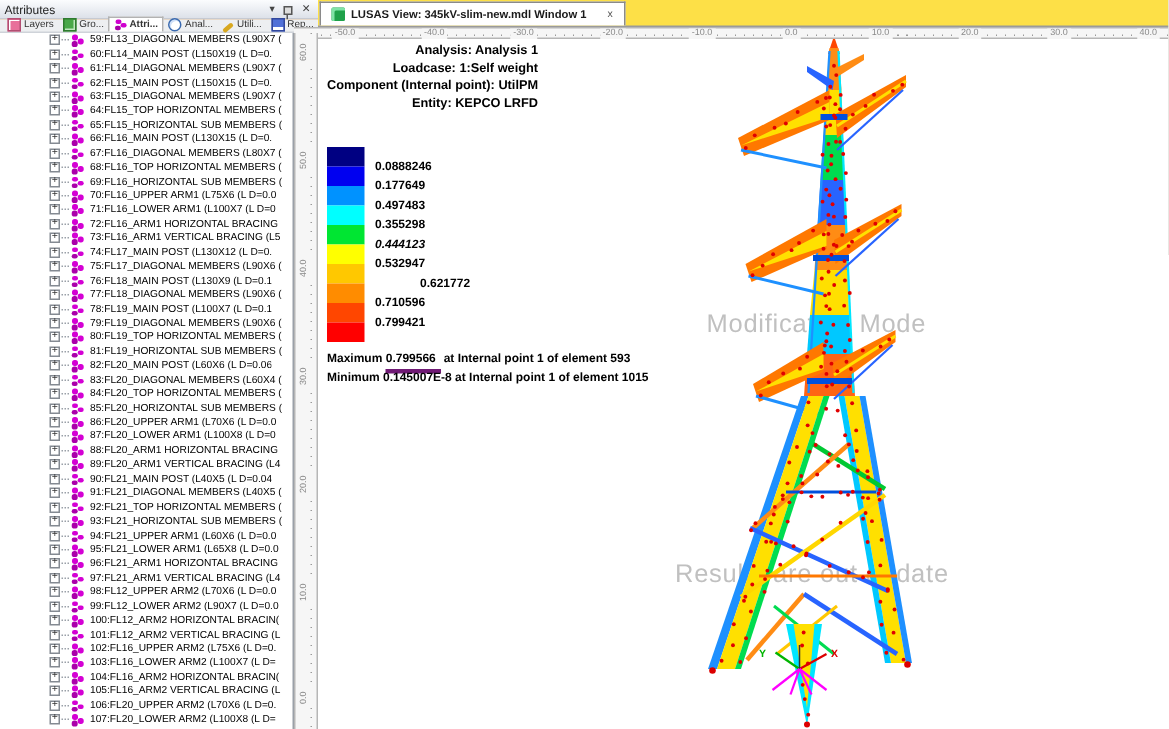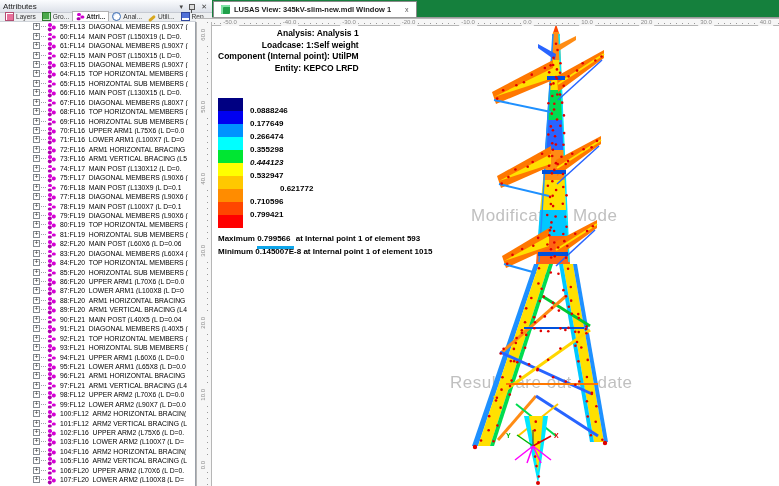--- a/index.html
+++ b/index.html
@@ -45,40 +45,40 @@
       background:repeating-linear-gradient(to right,#999 0 1px,transparent 1px 6px);}
   .hruler .rlab{position:absolute;top:0;transform:translateX(-50%);font-size:6px;color:#8a8a8a;
       background:#f6f6f6;padding:0 2px;line-height:7px;}
   .vruler{position:absolute;left:196px;top:22px;width:16px;height:464px;background:#f6f6f6;
       border-left:1px solid #b6b6b6;border-right:1px solid #b6b6b6;box-sizing:border-box;z-index:2;}
   .vruler::before{content:"";position:absolute;top:0;left:10px;width:1px;bottom:0;
       background:repeating-linear-gradient(to bottom,#999 0 1px,transparent 1px 6px);}
   .vruler .rlab{position:absolute;left:2px;writing-mode:vertical-rl;transform:rotate(180deg);
       font-size:6px;color:#8a8a8a;background:#f6f6f6;padding:2px 0;line-height:9px;}
   
-  .tabwell{position:absolute;left:212px;top:0;width:567px;height:18px;background:#15803d;
+  .tabwell{position:absolute;left:212px;top:0;width:567px;height:18px;background:#fde047;
       border-bottom:1px solid #9a9a9a;box-sizing:border-box;z-index:2;}
   .viewtab{position:absolute;left:1px;top:1px;height:16px;display:flex;align-items:center;gap:4px;
       padding:0 7px;background:#fff;border:1px solid #8a8a8a;border-bottom:none;box-sizing:border-box;
       font-size:7.5px;font-weight:bold;color:#1a1a1a;white-space:nowrap;}
   .lusas-icon{display:inline-block;width:9px;height:9px;background:#1fa14a;border-radius:1px;
       box-shadow:inset 2px 2px 0 #7fe3a6;flex:none;}
   .tabclose{margin-left:10px;font-size:7px;font-weight:normal;color:#555;}
   
   .canvas{position:absolute;left:212px;top:26px;width:567px;height:460px;background:#fff;z-index:1;}
   .watermark{position:absolute;color:#c0c0c0;font-size:17px;letter-spacing:0.5px;z-index:1;white-space:nowrap;}
   .tower-svg{position:absolute;left:0;top:0;width:567px;height:460px;z-index:2;}
   .info{position:absolute;left:6px;top:2px;font-size:8.5px;font-weight:bold;color:#000;line-height:11.7px;z-index:3;white-space:nowrap;text-align:right;}
   .legend{position:absolute;left:6px;top:72px;z-index:3;}
   .legend-bar{position:absolute;left:0;top:0;width:25px;}
   .band{width:25px;height:13px;}
   .legend-values{position:absolute;left:32px;top:0;}
   .lval{position:absolute;left:0;font-size:8px;font-weight:bold;color:#000;white-space:nowrap;}
   .maxmin{position:absolute;left:6px;top:207px;font-size:8px;font-weight:bold;color:#000;line-height:12.8px;z-index:3;white-space:nowrap;}
-  .maxval{display:inline-block;border-bottom:3px solid #0ea5e9;padding:0 3px 0 0;margin-bottom:-3px;}
+  .maxval{display:inline-block;border-bottom:3px solid #701a75;padding:0 3px 0 0;margin-bottom:-3px;}
 </style>
 </head>
 <body>
 
 <div id="app">
 
   <div class="left-panel">
     <div class="panel-header">
       <span>Attributes</span>
       <span class="hdr-btns">
@@ -786,21 +786,21 @@
           <div class="band" style="background: rgb(0, 230, 50);"></div>
           <div class="band" style="background: rgb(255, 255, 0);"></div>
           <div class="band" style="background: rgb(255, 200, 0);"></div>
           <div class="band" style="background: rgb(255, 140, 0);"></div>
           <div class="band" style="background: rgb(255, 70, 0);"></div>
           <div class="band" style="background: rgb(255, 0, 0);"></div>
         </div>
       <div class="legend-values" id="legend-values">
           <span class="lval" style="top: 8px;">0.0888246</span>
           <span class="lval" style="top: 21px;">0.177649</span>
-          <span class="lval" style="top: 34px;">0.266474</span>
+          <span class="lval" style="top: 34px;">0.497483</span>
           <span class="lval" style="top: 47px;">0.355298</span>
           <span class="lval" style="top: 60px; font-style: italic;">0.444123</span>
           <span class="lval" style="top: 73px;">0.532947</span>
           <span class="lval" style="top: 86px; margin-left: 30px;">0.621772</span>
           <span class="lval" style="top: 99px;">0.710596</span>
           <span class="lval" style="top: 112px;">0.799421</span>
         </div>
     </div>
 
     <div class="maxmin">

